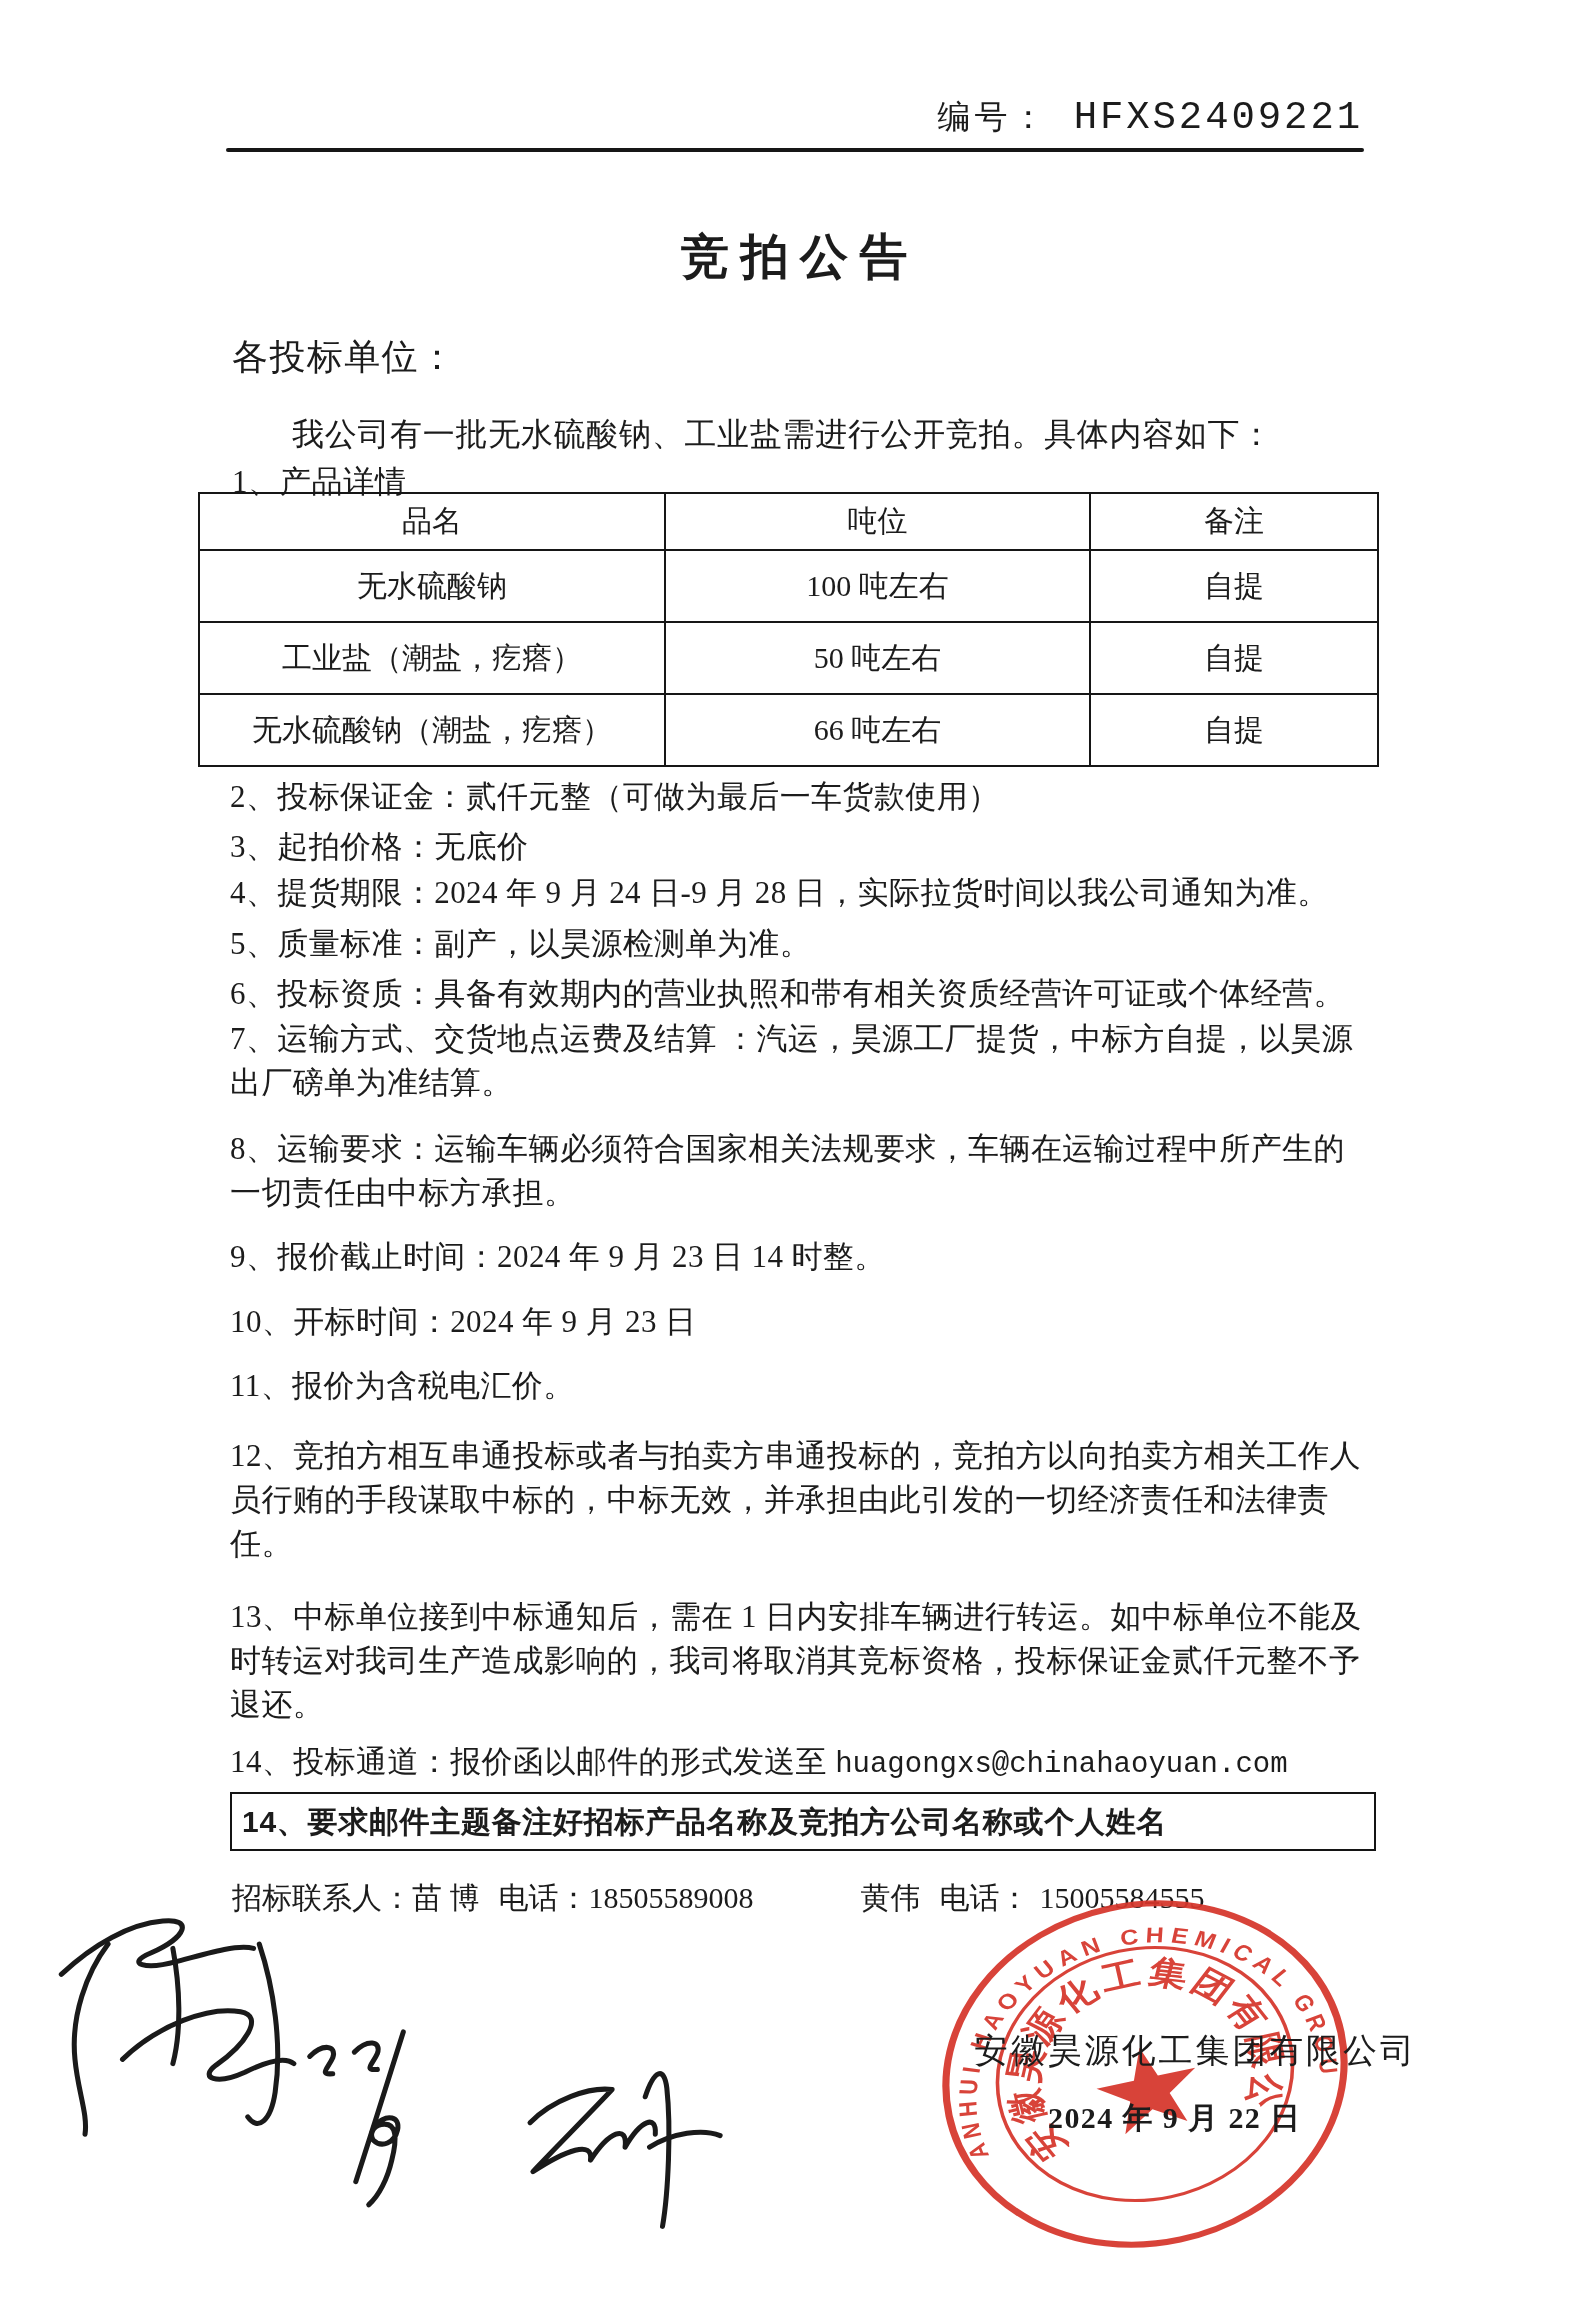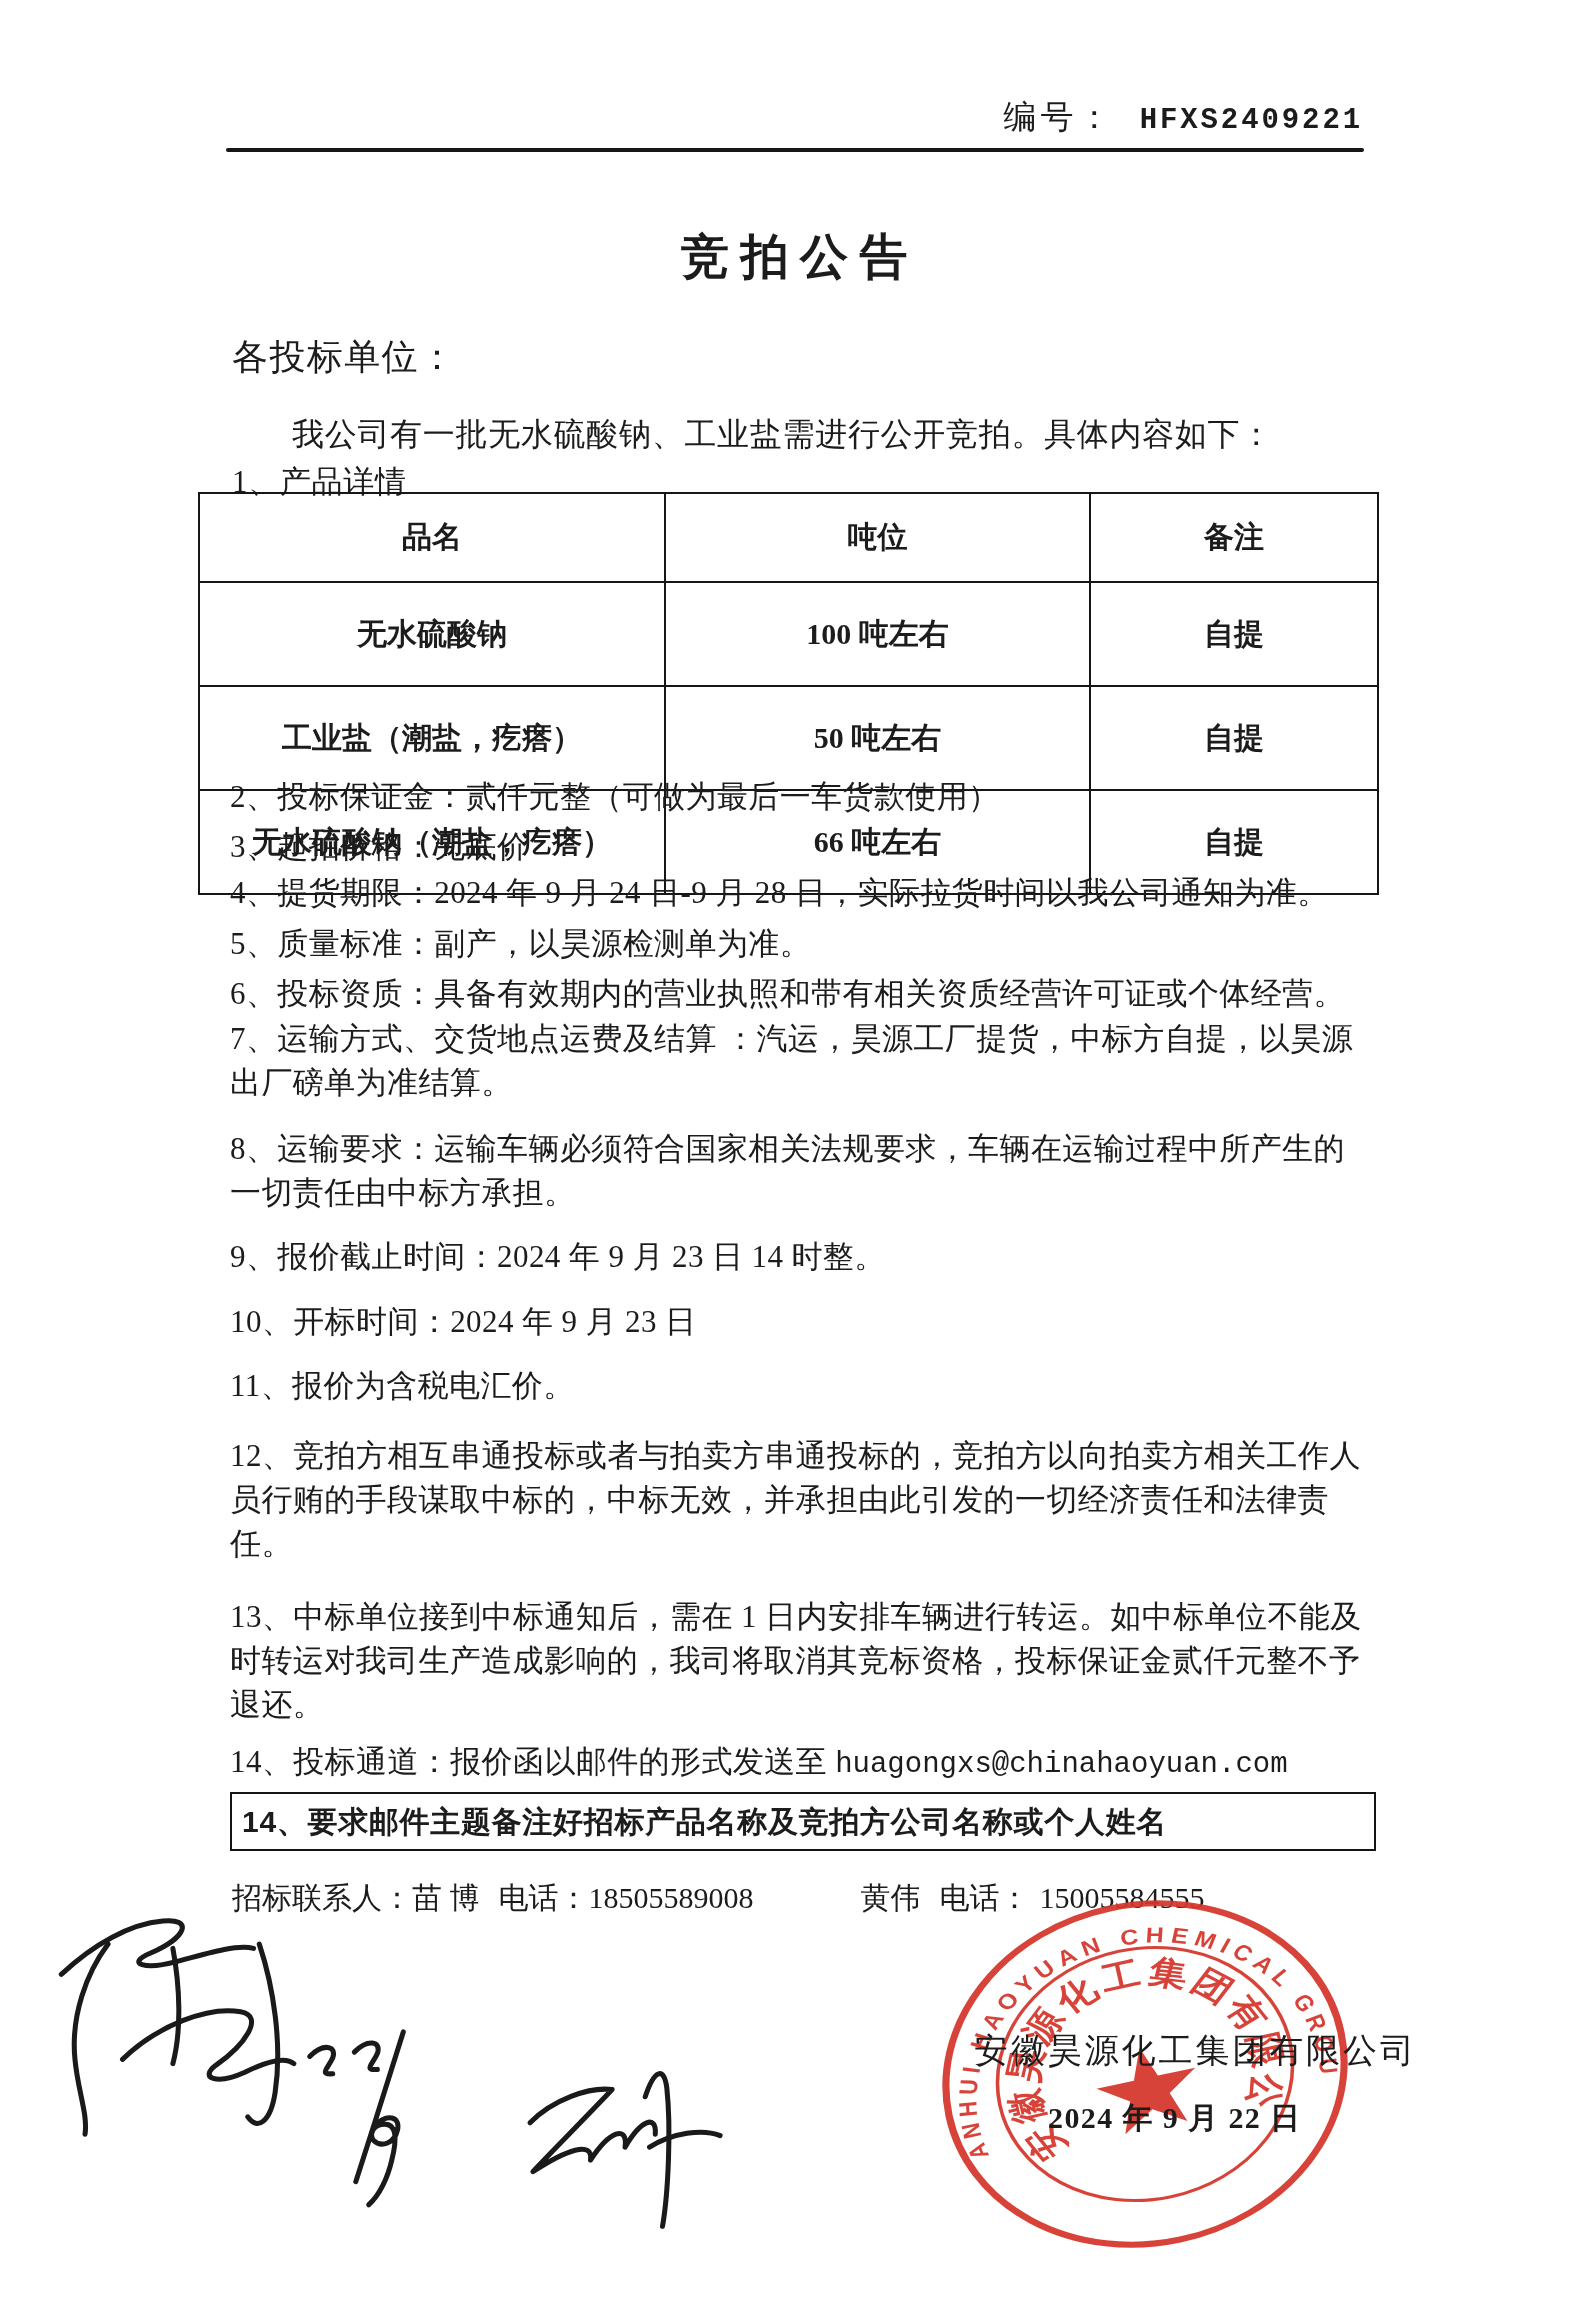--- a/index.html
+++ b/index.html
@@ -12,21 +12,21 @@
     color:#1c1c1c;
   }
   
   .ref-line{
     position:absolute;left:227px;top:95px;width:1136px;
     text-align:right;white-space:nowrap;
   }
   .ref-label{font-size:33px;letter-spacing:4.3px;margin-right:24.5px;}
   .ref-number{
     font-family:"Liberation Mono","DejaVu Sans Mono",monospace;
-    font-size:29px;letter-spacing:2.9px;font-weight:700;
+    font-size:39px;letter-spacing:2.9px;font-weight:400;
   }
   .rule{
     position:absolute;left:226px;top:148px;width:1138px;height:3.6px;
     background:#161616;border-radius:2.2px;
   }
   .page-title{
     position:absolute;left:227px;top:225px;width:1146px;
     text-align:center;
     font-family:"Liberation Sans","DejaVu Sans",sans-serif;
     font-weight:700;font-size:48px;letter-spacing:11.5px;margin:0;
@@ -46,22 +46,21 @@
   }
   
   table.products{
     position:absolute;left:198px;top:492px;
     border-collapse:collapse;table-layout:fixed;
     font-size:30px;
   }
   table.products td{
     border:2.2px solid #161616;
     text-align:center;vertical-align:middle;
-    padding:16px;
-    font-weight:bold;
+    padding:0;
   }
   table.products tr.hdr td{height:55px;}
   table.products tr.datarow td{height:70px;}
   
   .terms{
     position:absolute;left:230px;top:775px;width:1146px;
     font-size:31px;line-height:44px;letter-spacing:0.4px;
   }
   .terms p{margin:0 0 5.8px 0;}
   .terms p:nth-of-type(2){margin-bottom:2px;}

